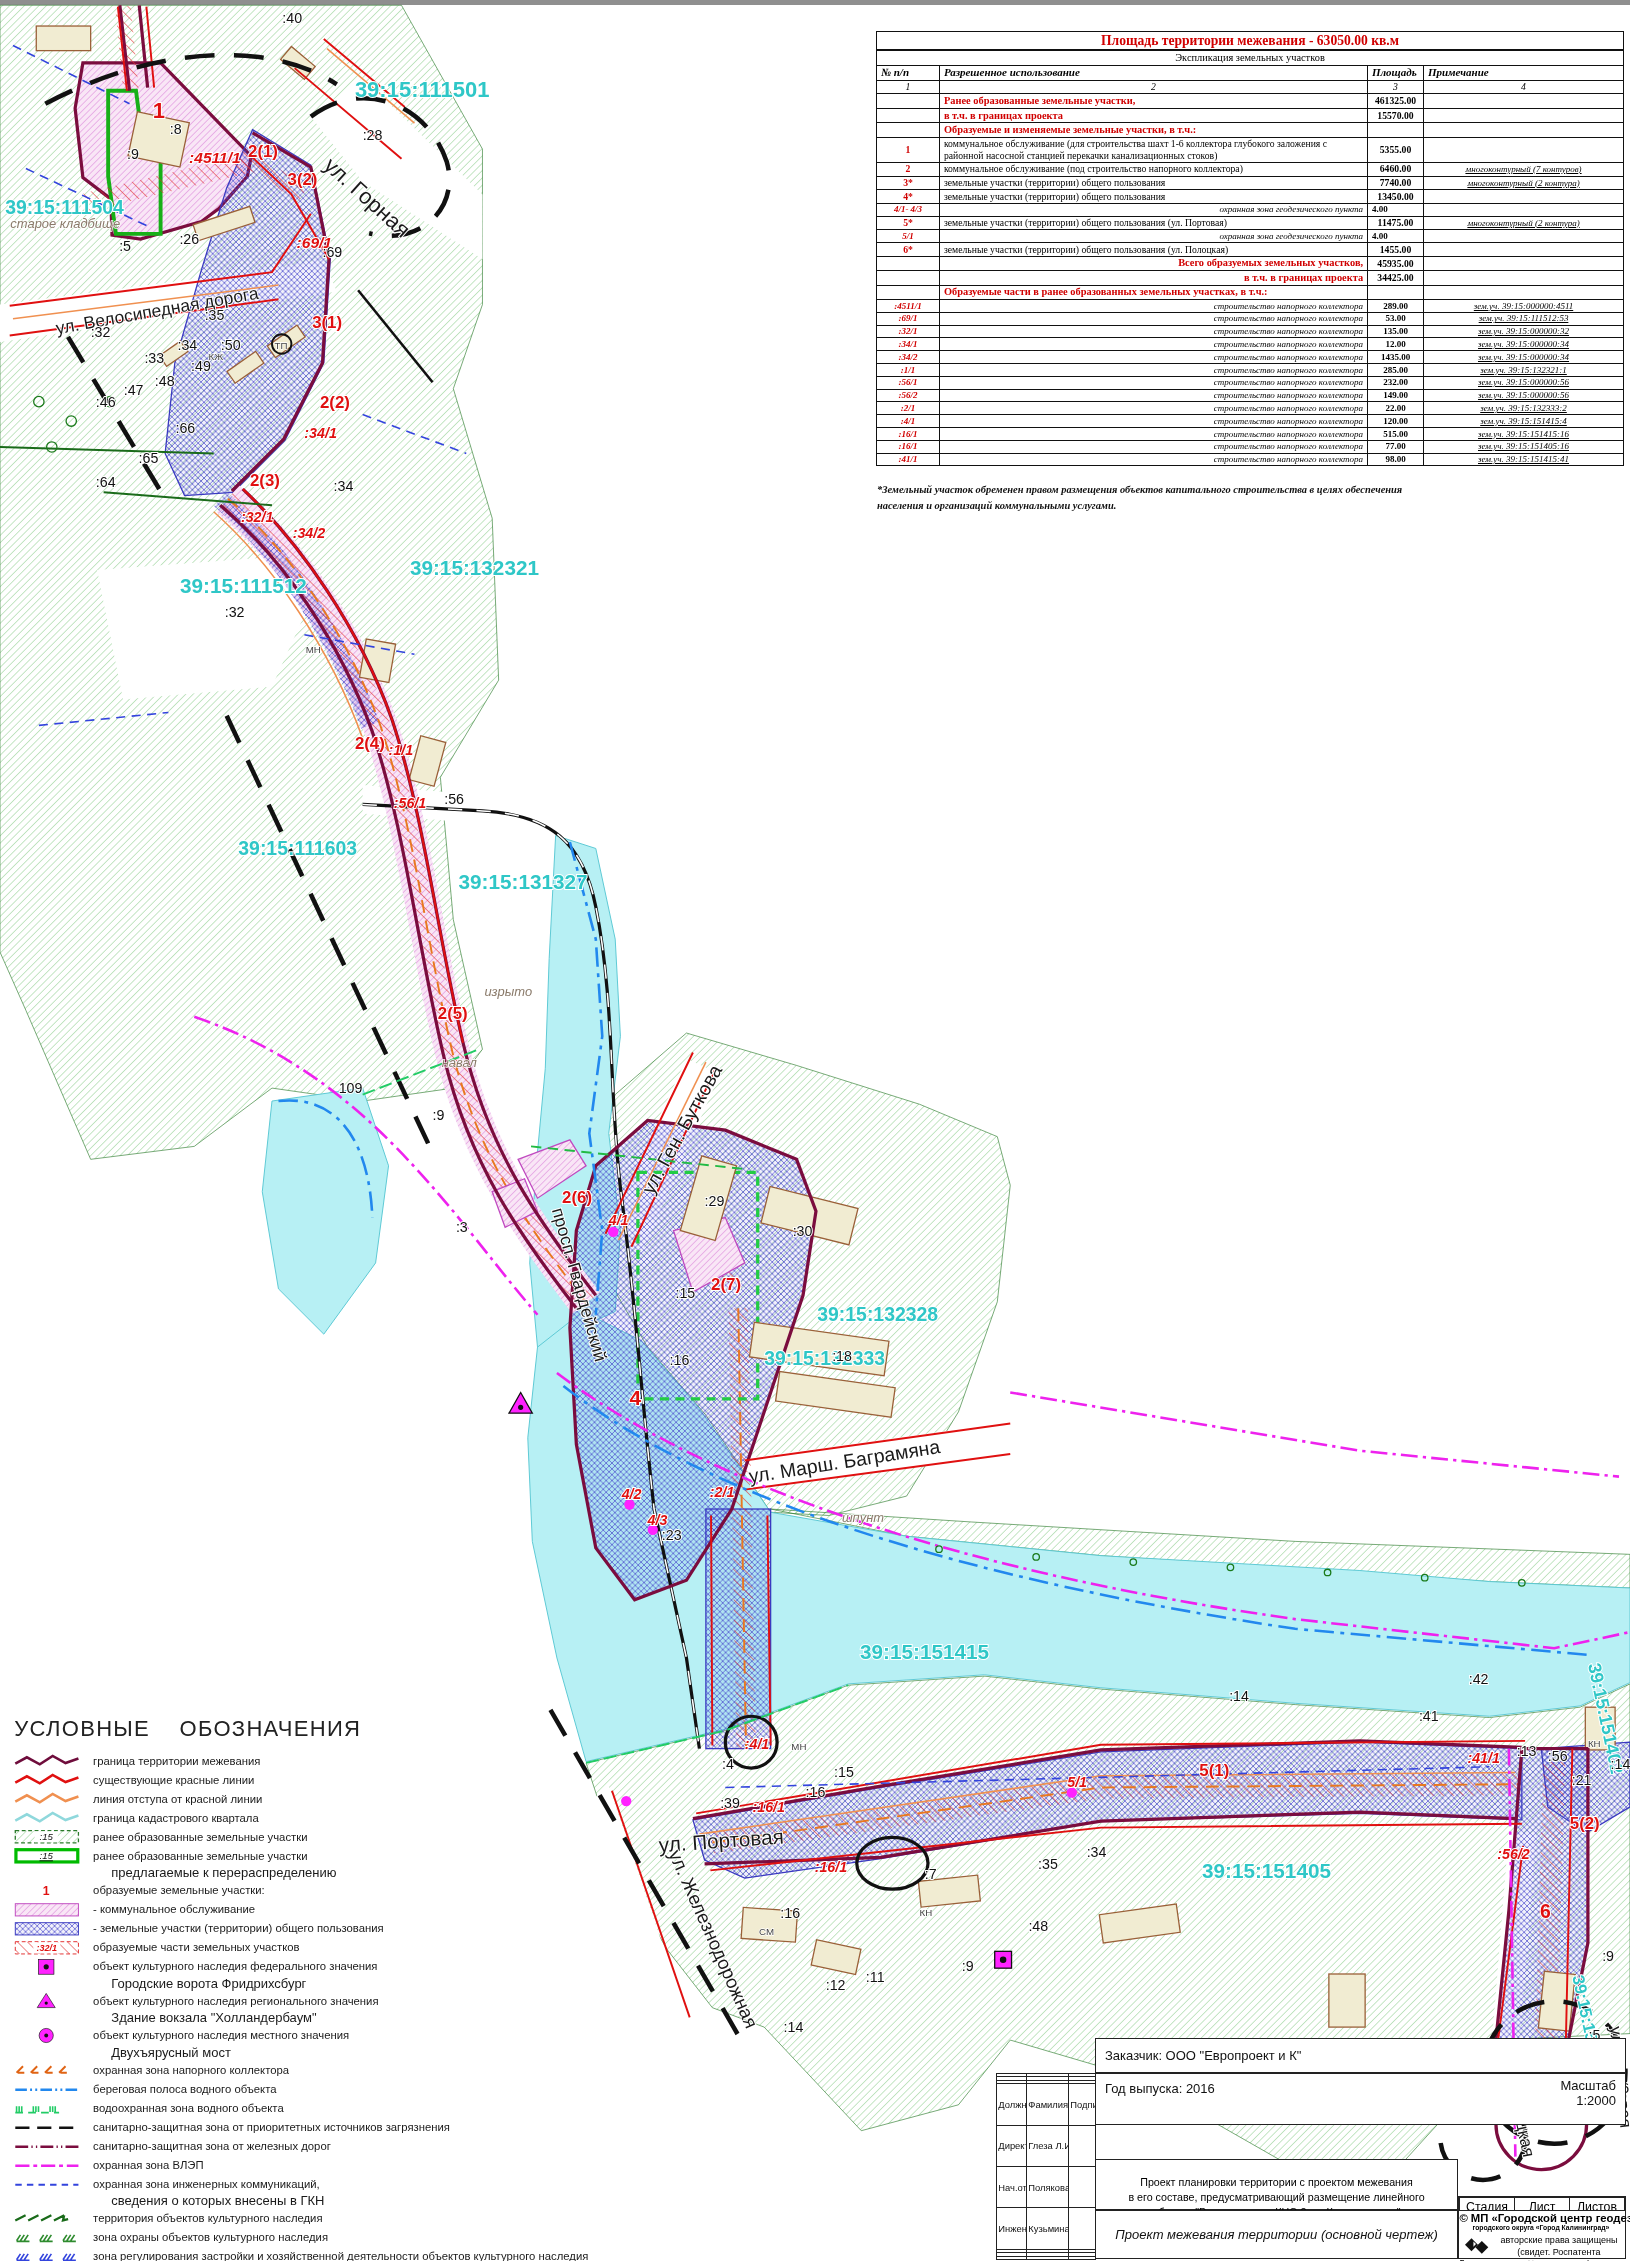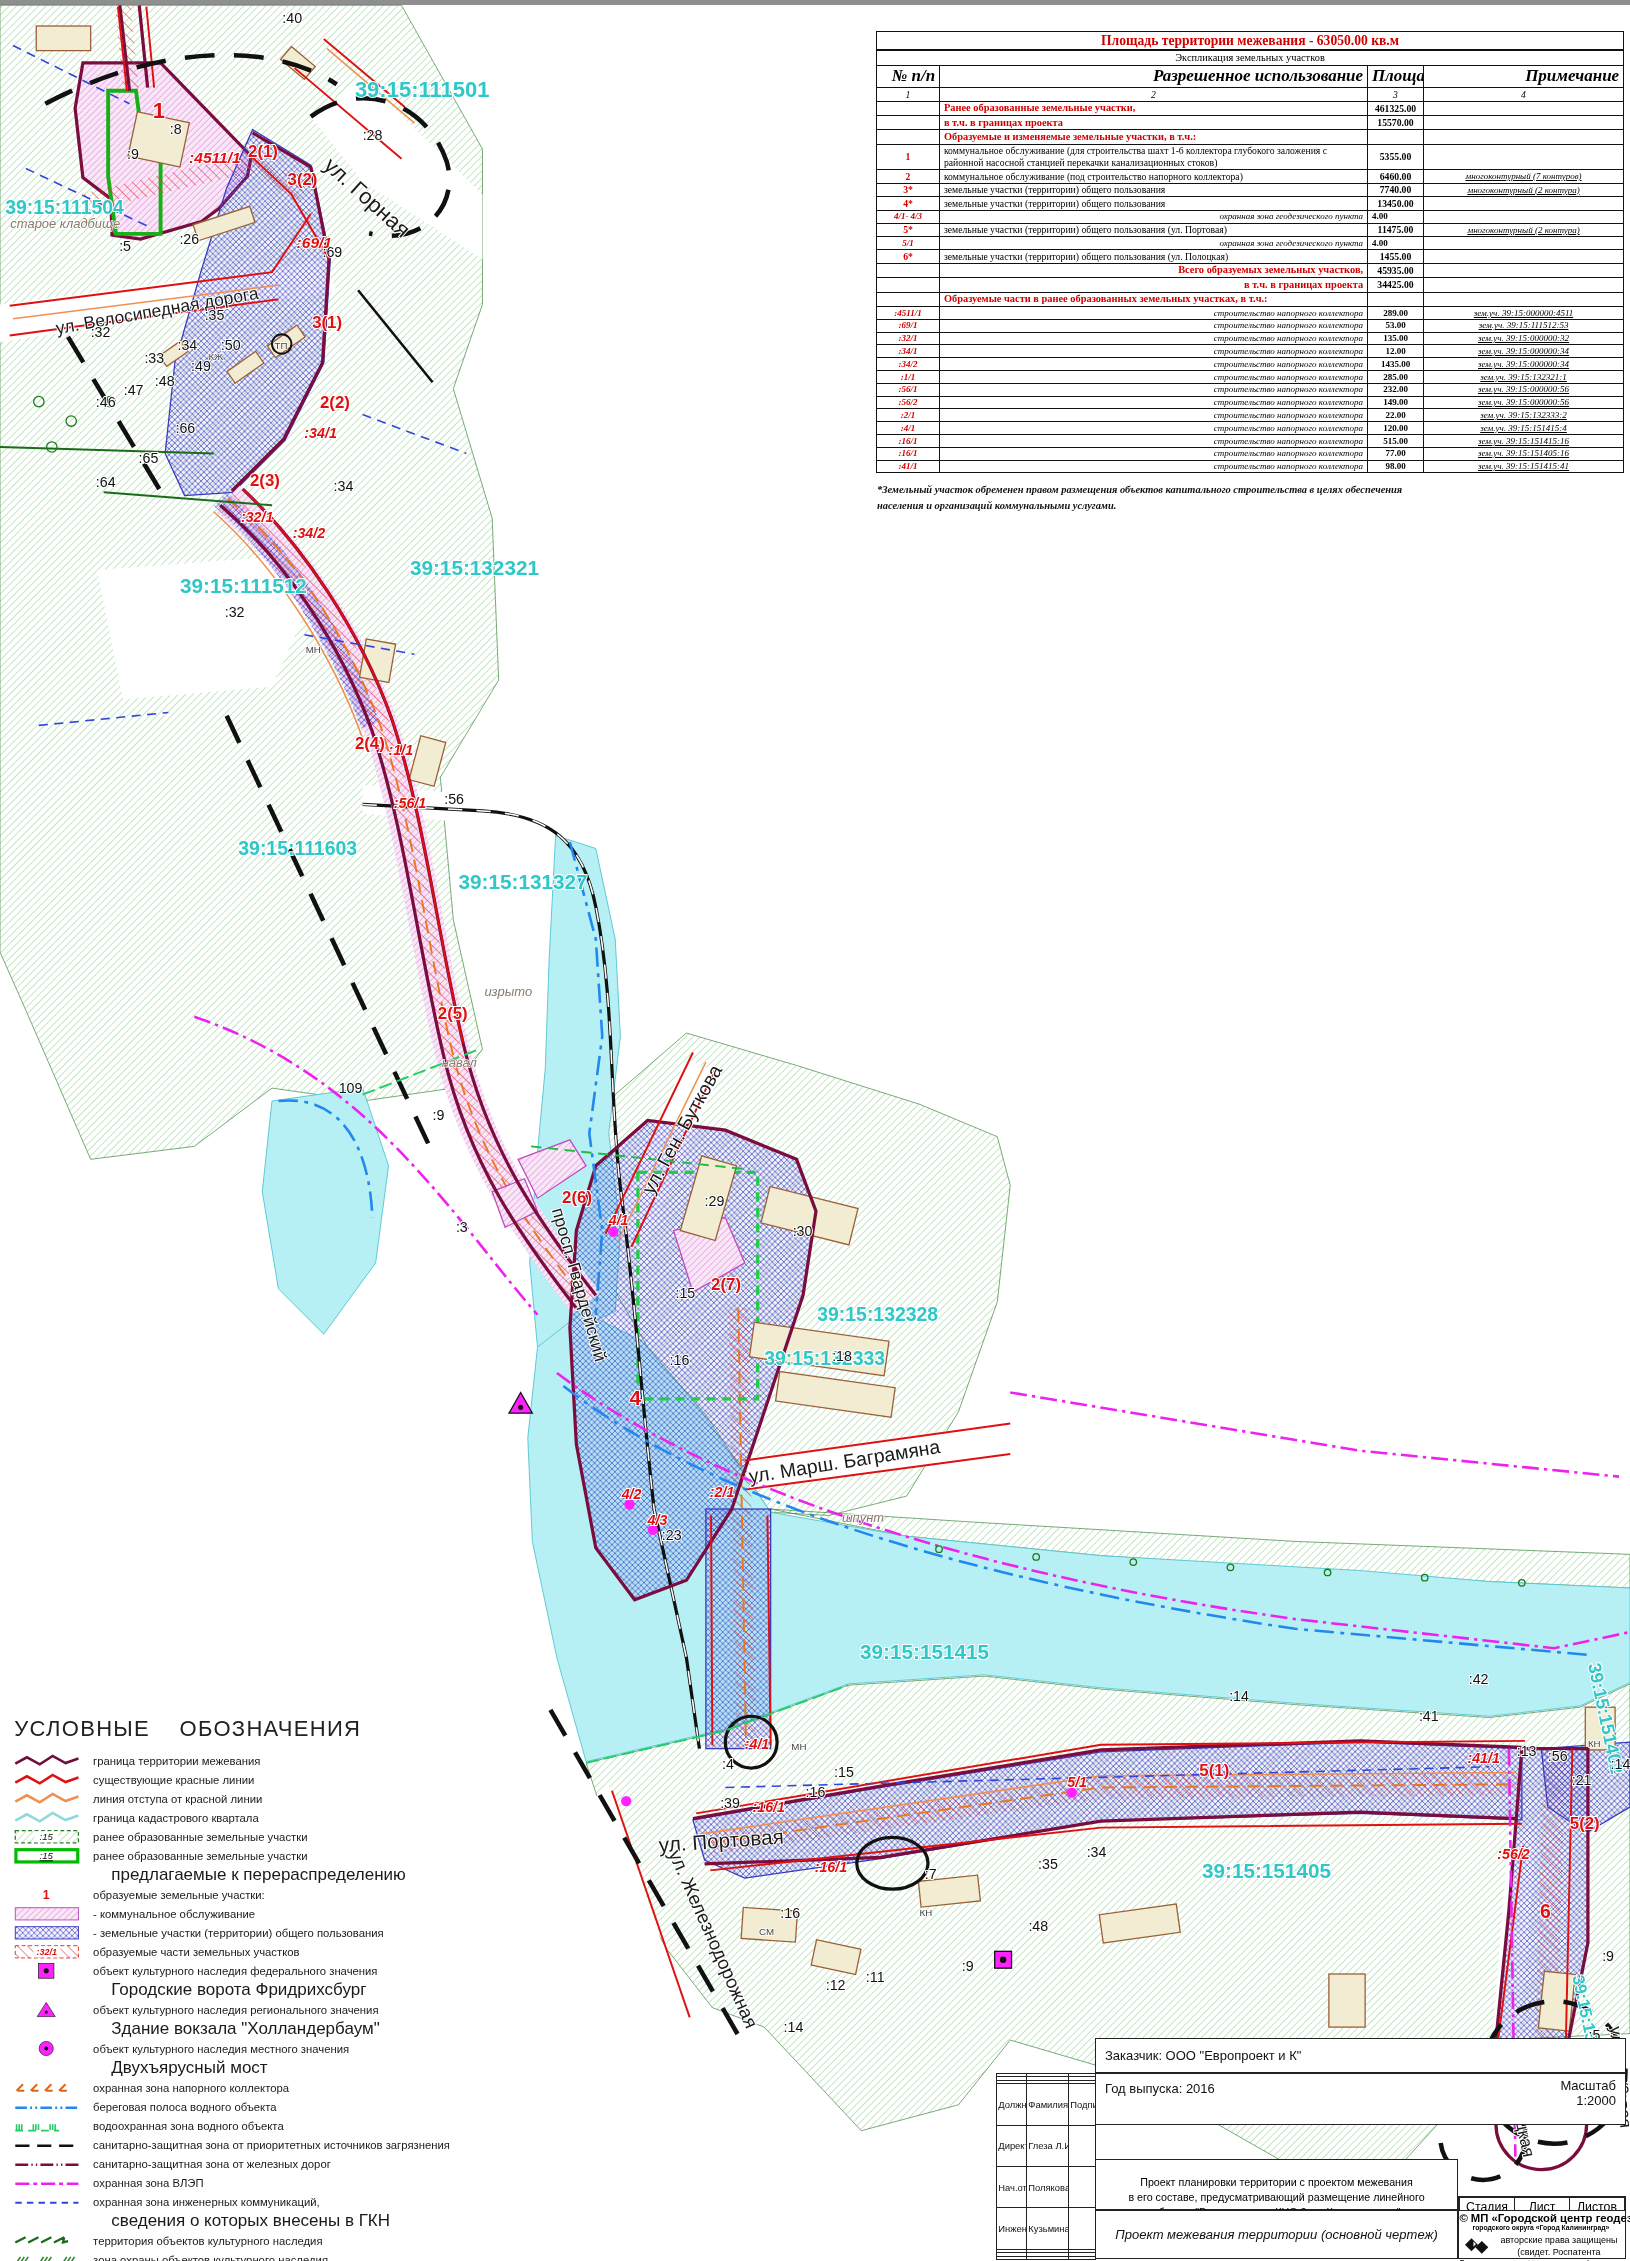--- a/index.html
+++ b/index.html
@@ -16,41 +16,41 @@
   .lb{fill:#111;paint-order:stroke;stroke:#ffffff;stroke-width:3px;}
   .lg2{fill:#8a7a6a;font-style:italic;paint-order:stroke;stroke:#ffffff;stroke-width:2px;}
   .lt{fill:#444;paint-order:stroke;stroke:#ffffff;stroke-width:2px;}
 
   
   .expl{position:absolute;left:876px;top:31px;width:747px;font-family:"Liberation Serif",serif;}
   .expl table{border-collapse:collapse;width:100%;table-layout:fixed;}
   .expl td{border:1px solid #111;padding:0.6px 3.9px;font-size:9.7px;line-height:1.18;overflow:hidden;}
   .expl .ttl{color:#d00000;font-weight:bold;text-align:center;font-size:13.6px;border-bottom:2.6px double #111;}
   .expl .sub{text-align:center;font-size:10.4px;}
-  .expl .hdr{font-weight:bold;font-style:italic;text-align:right;font-size:17px;}
+  .expl .hdr{font-weight:bold;font-style:italic;text-align:left;font-size:11px;}
   .expl .cnum{font-style:italic;text-align:center;font-size:9.7px;}
   .expl .numc{color:#d00000;text-align:center;font-weight:bold;}
   .expl .numi{color:#d00000;text-align:center;font-style:italic;font-weight:bold;font-size:9px;}
   .expl .redl{color:#d00000;font-weight:bold;text-align:left;font-size:10.4px;}
   .expl .redr{color:#d00000;font-weight:bold;text-align:right;font-size:10.4px;}
   .expl .area{text-align:center;font-weight:bold;margin-top:31px;}
   .expl .areal{text-align:left;font-weight:bold;}
   .expl .note{text-align:center;font-style:italic;text-decoration:underline;font-size:9px;}
   .expl .usei{font-style:italic;text-align:right;font-size:9px;}
   .expl .part td{font-size:9px;}
   .footnote{position:absolute;left:877px;top:482px;width:745px;font-family:"Liberation Serif",serif;
             font-style:italic;font-weight:bold;font-size:10.4px;line-height:1.5;color:#111;}
 
   
   .legend{position:absolute;left:14.3px;top:1716px;width:654px;}
   .legend .ltitle{font-size:22px;color:#222;letter-spacing:1.3px;word-spacing:22px;margin-bottom:9px;}
   .lrow{display:flex;align-items:center;min-height:19px;}
   .lrow .sym{width:71px;flex:0 0 71px;display:flex;align-items:center;justify-content:flex-start;}
   .lrow .lab{font-size:11.3px;color:#1a1a1a;padding-left:7.8px;white-space:nowrap;}
-  .lsub{font-size:17px;color:#1a1a1a;padding-left:97px;min-height:15.5px;white-space:nowrap;}
+  .lsub{font-size:13px;color:#1a1a1a;padding-left:97px;min-height:15.5px;white-space:nowrap;}
 
   
   .tb{position:absolute;left:996px;top:2038px;width:630px;height:222px;font-family:"Liberation Sans",sans-serif;}
   .tb *{box-sizing:border-box;}
   .tb .cell{position:absolute;border:1.3px solid #222;background:#fff;}
   .tb .txt{font-size:13px;color:#111;}
   .mini{position:absolute;left:0;top:35px;width:99px;height:187px;}
   .mini table{border-collapse:collapse;width:100%;height:100%;table-layout:fixed;}
   .mini td{border:1px solid #222;font-size:9.4px;padding:0 1.3px;color:#111;white-space:nowrap;overflow:hidden;}
   .stg table{border-collapse:collapse;width:100%;height:100%;table-layout:fixed;text-align:center;}

